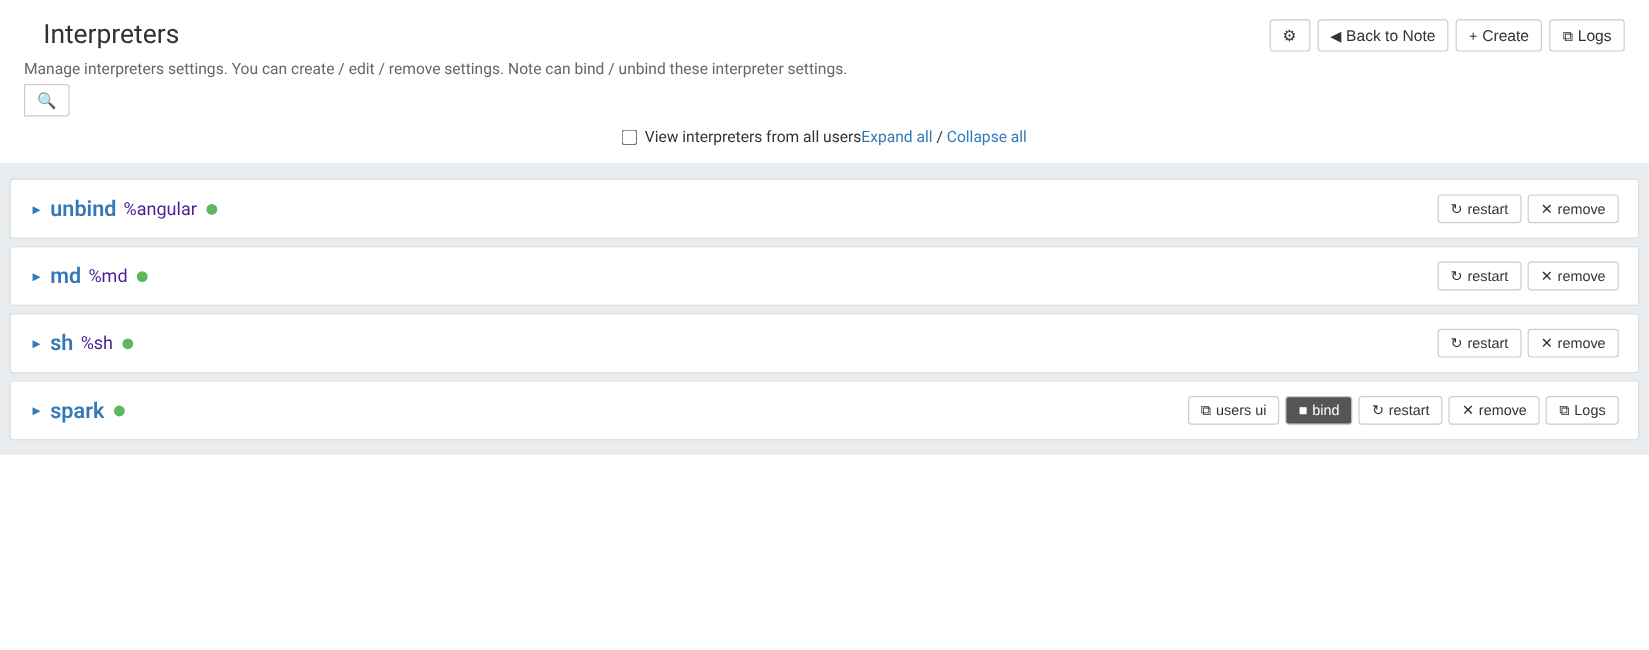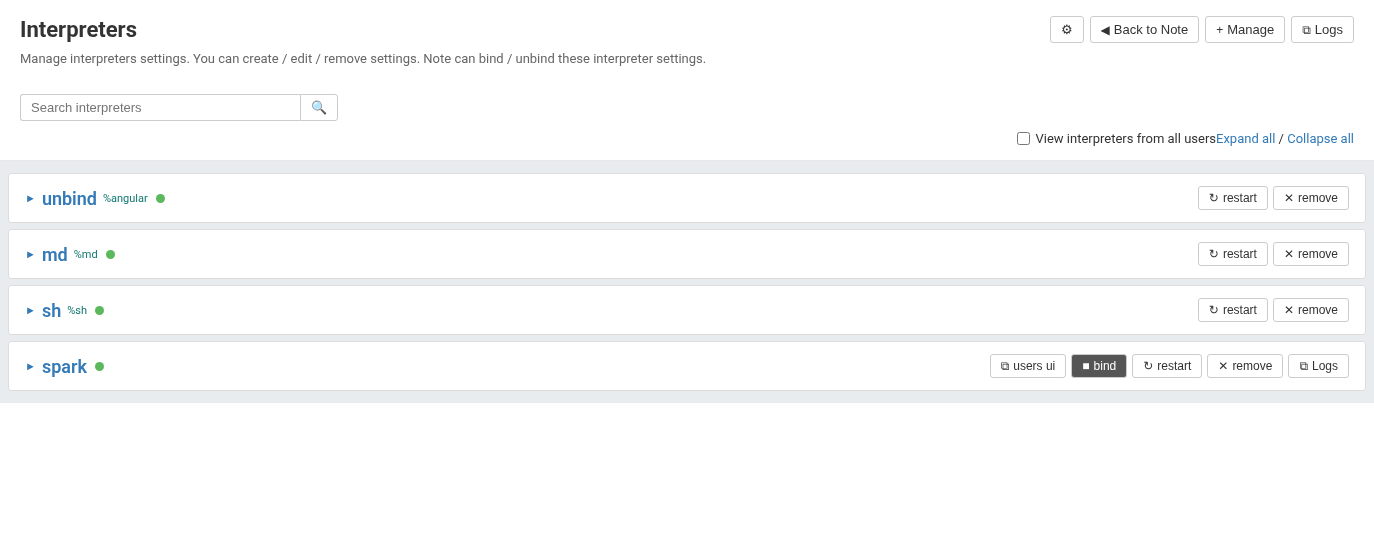--- a/index.html
+++ b/index.html
@@ -17,22 +17,23 @@
 
     .header-top {
       display: flex;
       align-items: center;
       justify-content: space-between;
       margin-bottom: 8px;
     }
 
     .page-title {
       font-size: 22px;
-      font-weight: 700;
-      color: #333;
+      font-weight: 400;
+      color: #333;
+      margin-left: 16px;
     }
 
     .header-buttons {
       display: flex;
       gap: 6px;
     }
 
     .btn {
       display: inline-flex;
       align-items: center;
@@ -47,21 +48,21 @@
       text-decoration: none;
     }
 
     .btn-icon {
       font-size: 12px;
     }
 
     .subtitle {
       font-size: 13px;
       color: #666;
-      margin-bottom: 28px;
+      margin-bottom: 4px;
     }
 
     .search-row {
       display: flex;
       align-items: center;
       gap: 0;
       margin-bottom: 10px;
     }
 
     .search-input {
@@ -80,21 +81,21 @@
       background: #fff;
       border-radius: 0 3px 3px 0;
       cursor: pointer;
       color: #555;
       font-size: 13px;
     }
 
     .view-all-row {
       display: flex;
       align-items: center;
-      justify-content: flex-end;
+      justify-content: center;
       margin-top: 6px;
       padding-bottom: 4px;
     }
 
     .checkbox-label {
       display: flex;
       align-items: center;
       gap: 6px;
       font-size: 13px;
       color: #333;
@@ -143,22 +144,22 @@
     }
 
     .interpreter-name {
       font-size: 18px;
       font-weight: 600;
       color: #337ab7;
       cursor: pointer;
     }
 
     .interpreter-alias {
-      font-size: 11px;
-      color: #0f766e;
+      font-size: 15px;
+      color: #4c1d95;
     }
 
     .status-dot {
       width: 9px;
       height: 9px;
       border-radius: 50%;
       display: inline-block;
       margin-left: 2px;
     }
 
@@ -244,32 +245,31 @@
     <div class="header-buttons">
       <button class="btn">
         <span>⚙</span>
       </button>
       <button class="btn">
         <span class="btn-icon">◀</span>
         <span>Back to Note</span>
       </button>
       <button class="btn">
         <span class="btn-icon">+</span>
-        <span>Manage</span>
+        <span>Create</span>
       </button>
       <button class="btn">
         <span class="btn-icon">⧉</span>
         <span>Logs</span>
       </button>
     </div>
   </div>
   <p class="subtitle">Manage interpreters settings. You can create / edit / remove settings. Note can bind / unbind these interpreter settings.</p>
 
   <div class="search-row">
-    <input class="search-input" type="text" placeholder="Search interpreters" style="">
     <button class="search-btn">
       <span>🔍</span>
     </button>
   </div>
 
   <div class="view-all-row">
     <label class="checkbox-label">
       <input type="checkbox" style="">
       <span>View interpreters from all users</span>
     </label>

